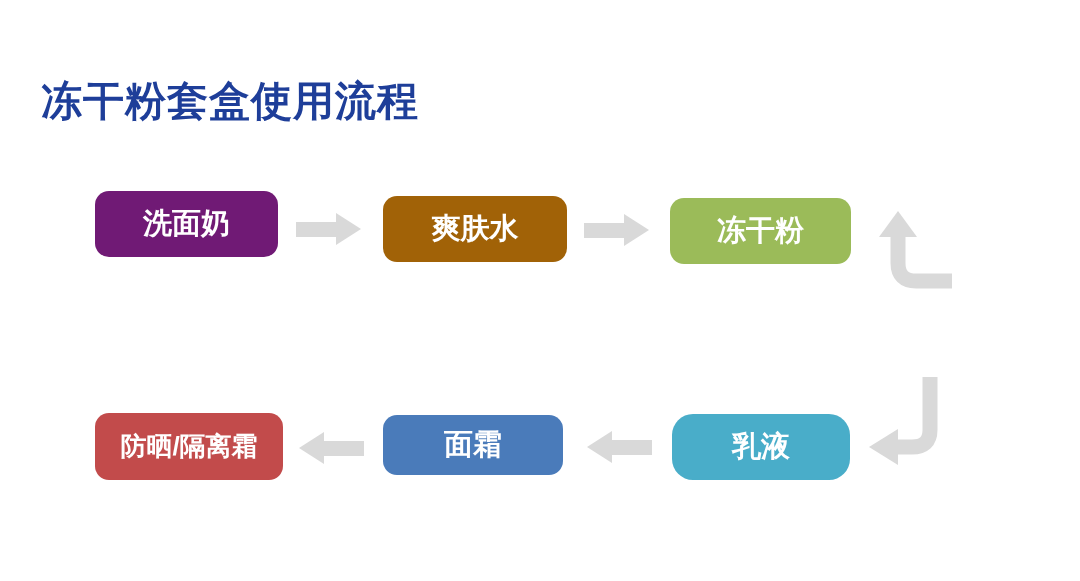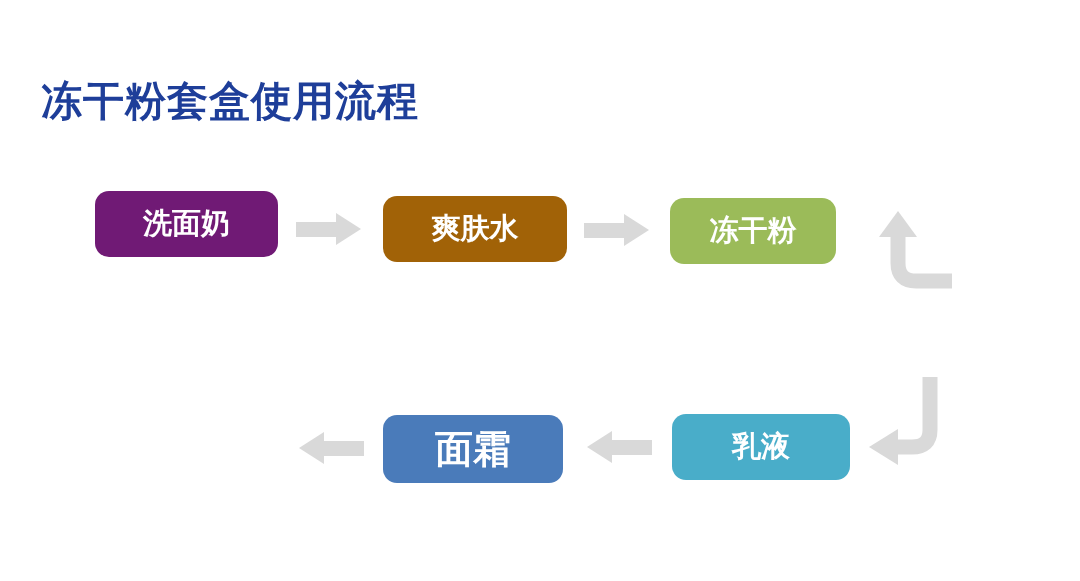--- a/index.html
+++ b/index.html
@@ -25,24 +25,24 @@
   .node{
     position:absolute;
     display:flex;align-items:center;justify-content:center;
     color:#ffffff;
     font-weight:bold;
     border-radius:14px;
     white-space:nowrap;
   }
   .n-cleanser {left:95px; top:191px;width:183px;height:66px;font-size:29px;}
   .n-toner    {left:383px;top:196px;width:184px;height:66px;font-size:29px;}
-  .n-powder   {left:670px;top:198px;width:166px;height:66px;font-size:29px;}
+  .n-powder   {left:670px;top:198px;width:181px;height:66px;font-size:29px;}
   .n-serum    {left:843px;top:293px;width:182px;height:84px;font-size:24px;border-radius:16px;}
-  .n-lotion   {left:672px;top:414px;width:178px;height:66px;font-size:29px;}
-  .n-cream    {left:383px;top:415px;width:180px;height:68px;font-size:38px;}
+  .n-lotion   {left:672px;top:414px;width:178px;height:66px;font-size:29px;border-radius:21px;}
+  .n-cream    {left:383px;top:415px;width:180px;height:60px;font-size:29px;}
   .n-sunscreen{left:95px; top:413px;width:188px;height:67px;font-size:26px;}
 </style>
 </head>
 <body>
 
 <div class="canvas">
 
   <div class="slide-title" style="color: rgb(30, 62, 153); margin-top: 40px;">冻干粉套盒使用流程</div>
 
   <svg class="arrows" width="1080" height="581" viewBox="0 0 1080 581" xmlns="http://www.w3.org/2000/svg">
@@ -70,14 +70,15 @@
 
   <div class="node n-toner" style="background-color: #a16207;">爽肤水</div>
 
   <div class="node n-powder" style="background-color: rgb(155, 187, 89);">冻干粉</div>
 
 
   <div class="node n-lotion" style="background-color: rgb(73, 173, 201);">乳液</div>
 
   <div class="node n-cream" style="background-color: rgb(74, 123, 186);">面霜</div>
 
+  <div class="node n-sunscreen" style="background-color: rgb(194, 75, 75);">防晒/隔离霜</div>
 
 </div>
 
 </body></html>

